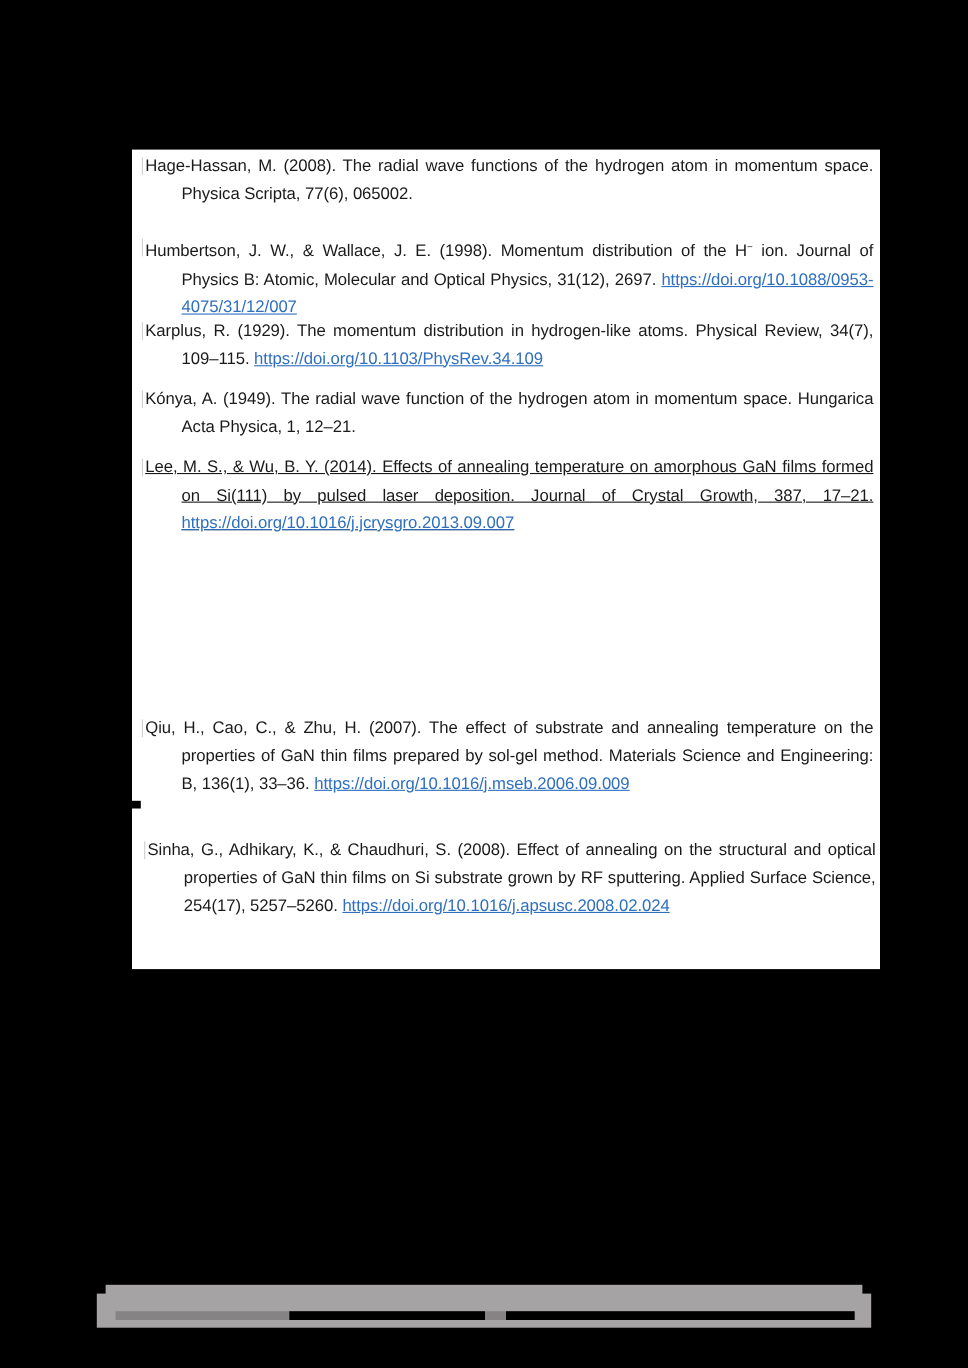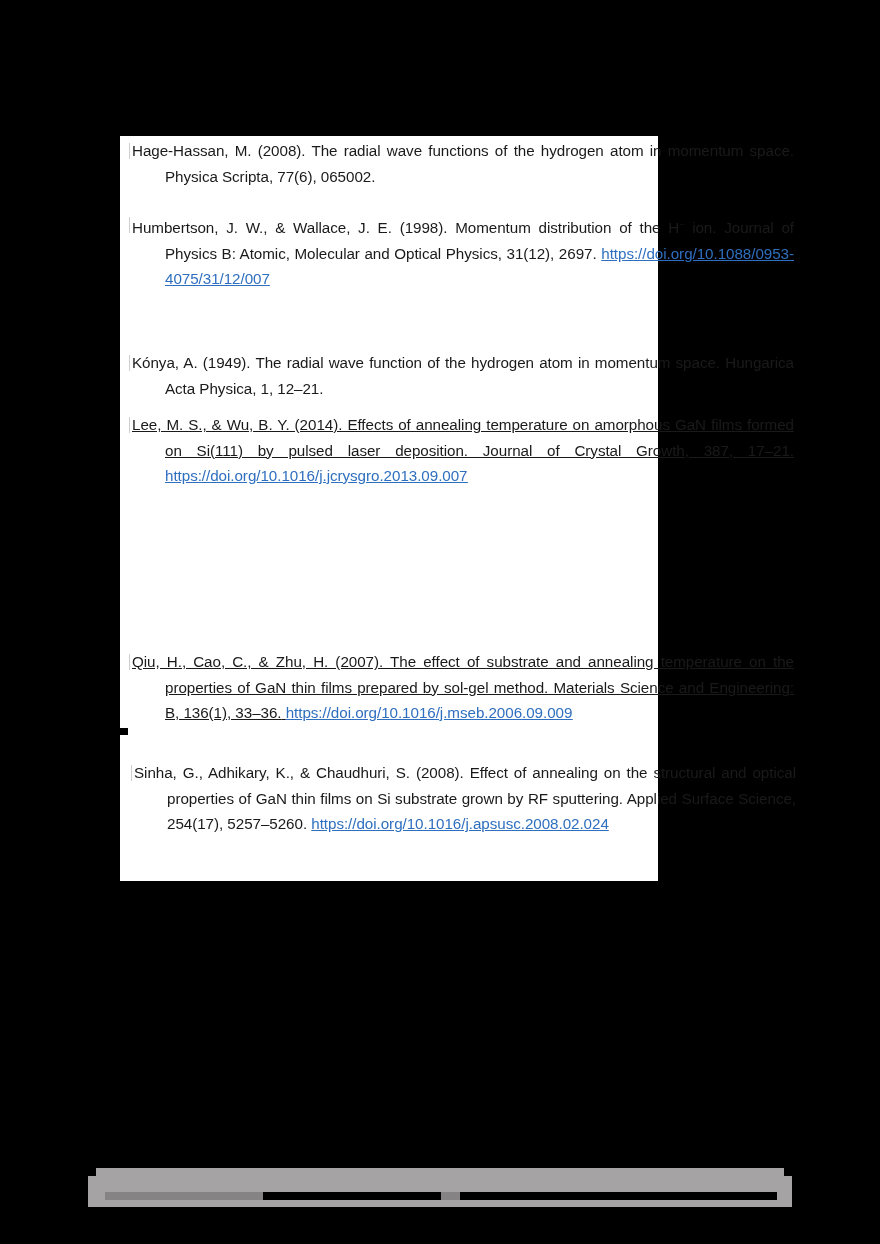--- a/index.html
+++ b/index.html
@@ -1,21 +1,21 @@
 <!DOCTYPE html>
 <html><head>
   <meta charset="utf-8">
   <style>
     html, body { margin: 0; padding: 0; }
     body {
       width: 880px; height: 1244px; background: #000; position: relative; overflow: hidden;
       font-family: "Liberation Sans", sans-serif;
     }
     .page {
-      position: absolute; left: 120px; top: 136px; width: 538px; height: 745px;
+      position: absolute; left: 120px; top: 136px; width: 680px; height: 745px;
       background: #fff;
     }
     .page-notch {
       position: absolute; left: 118px; top: 728px; width: 10px; height: 7px; background: #000;
     }
     .ref {
       position: absolute; left: 12px; width: 662px;
       font-size: 15.2px; line-height: 25.5px; color: #1a1a1a;
       text-align: justify; text-indent: -33px; padding-left: 33px; box-sizing: border-box;
       letter-spacing: -0.05px;
@@ -56,33 +56,37 @@
 
   <div class="ref" style="top:2px;">
     <span>Hage-Hassan, M. (2008). The radial wave functions of the hydrogen atom in momentum space. Physica Scripta, 77(6), 065002.</span>
   </div>
 
   <div class="ref" style="top:76px;">
     <span>Humbertson, J. W., &amp; Wallace, J. E. (1998). Momentum distribution of the H</span><sup class="minus">−</sup><span> ion. Journal of Physics B: Atomic, Molecular and Optical Physics, 31(12), 2697.</span>
     <span class="link">https://doi.org/10.1088/0953-4075/31/12/007</span>
   </div>
 
+  <div class="ref" style="top:152px;">
+    <span>Karplus, R. (1929). The momentum distribution in hydrogen-like atoms. Physical Review, 34(7), 109–115.</span>
+    <span class="link">https://doi.org/10.1103/PhysRev.34.109</span>
+  </div>
 
   <div class="ref" style="top:214px;">
     <span>Kónya, A. (1949). The radial wave function of the hydrogen atom in momentum space. Hungarica Acta Physica, 1, 12–21.</span>
   </div>
 
   <div class="ref" style="top:276px;text-decoration:underline;">
     <span>Lee, M. S., &amp; Wu, B. Y. (2014). Effects of annealing temperature on amorphous GaN films formed on Si(111) by pulsed laser deposition. Journal of Crystal Growth, 387, 17–21.</span>
     <span class="link">https://doi.org/10.1016/j.jcrysgro.2013.09.007</span>
   </div>
 
 
 
-  <div class="ref" style="top:513px;text-decoration:underline;">
+  <div class="ref" style="top:513px;">
     <span>Qiu, H., Cao, C., &amp; Zhu, H. (2007). The effect of substrate and annealing temperature on the properties of GaN thin films prepared by sol-gel method. Materials Science and Engineering: B, 136(1), 33–36.</span>
     <span class="link">https://doi.org/10.1016/j.mseb.2006.09.009</span>
   </div>
 
   <div class="ref" style="top:624px; left:14px;">
     <span>Sinha, G., Adhikary, K., &amp; Chaudhuri, S. (2008). Effect of annealing on the structural and optical properties of GaN thin films on Si substrate grown by RF sputtering. Applied Surface Science, 254(17), 5257–5260.</span>
     <span class="link">https://doi.org/10.1016/j.apsusc.2008.02.024</span>
   </div>
 
 

